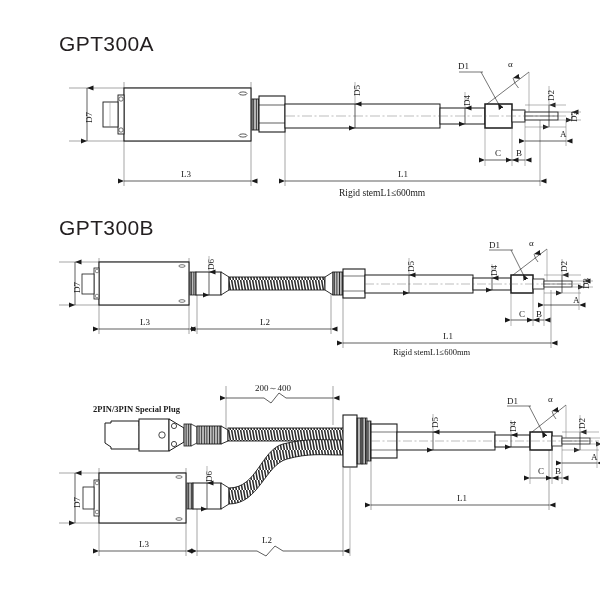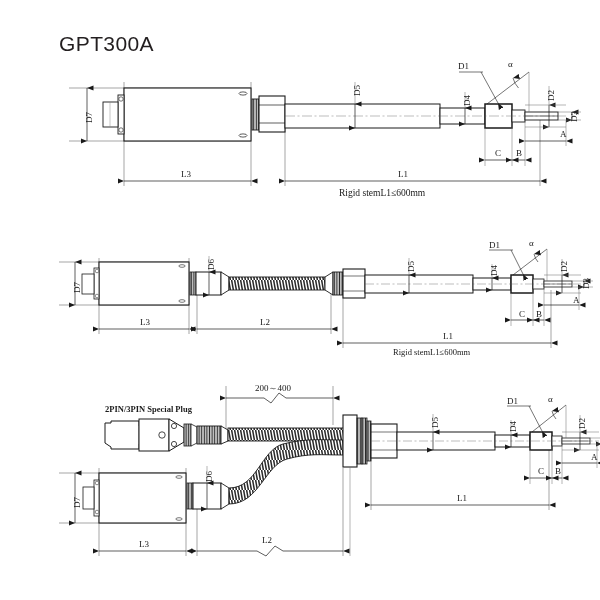--- a/index.html
+++ b/index.html
@@ -476,20 +476,21 @@
           <line x1="541" y1="446" x2="541" y2="484" stroke="#6a6a6a" stroke-width="0.5"></line>
         </g>
 
         <line x1="350" y1="505" x2="528" y2="505" stroke="#1a1a1a" stroke-width="0.7" marker-start="url(#arrL)" marker-end="url(#arrR)"></line>
       </g>
 
     </g>
   </svg>
 
   <div class="model-title" id="title-a">GPT300A</div>
+  <div class="model-title" id="title-b">GPT300B</div>
 
   <div class="dim-label vert" style="left:64px; top:123px;">D7</div>
   <div class="dim-label" style="left:160px; top:170px;">L3</div>
   <div class="dim-label vert" style="left:332px; top:96px;">D5</div>
   <div class="dim-label vert" style="left:442px; top:106px;">D4</div>
   <div class="dim-label" style="left:437px; top:62px;">D1</div>
   <div class="dim-label" style="left:487px; top:60px;">α</div>
   <div class="dim-label vert" style="left:526px; top:101px;">D2</div>
   <div class="dim-label vert" style="left:549px; top:122px;">D3</div>
   <div class="dim-label" style="left:539px; top:130px;">A</div>
@@ -507,21 +508,21 @@
   <div class="dim-label" style="left:468px; top:241px;">D1</div>
   <div class="dim-label" style="left:508px; top:239px;">α</div>
   <div class="dim-label vert" style="left:539px; top:272px;">D2</div>
   <div class="dim-label vert" style="left:561px; top:289px;">D3</div>
   <div class="dim-label" style="left:552px; top:296px;">A</div>
   <div class="dim-label" style="left:498px; top:310px;">C</div>
   <div class="dim-label" style="left:515px; top:310px;">B</div>
   <div class="dim-label" style="left:422px; top:332px;">L1</div>
   <div class="note-label" style="left:372px; top:347px; font-size:8.5px;">Rigid stemL1≤600mm</div>
 
-  <div class="plug-label" style="left:84px; top:404px;">2PIN/3PIN Special Plug</div>
+  <div class="plug-label" style="left:72px; top:404px;">2PIN/3PIN Special Plug</div>
   <div class="dim-label" style="left:234px; top:384px;">200～400</div>
   <div class="dim-label vert" style="left:52px; top:508px;">D7</div>
   <div class="dim-label" style="left:118px; top:540px;">L3</div>
   <div class="dim-label vert" style="left:184px; top:482px;">D6</div>
   <div class="dim-label" style="left:241px; top:536px;">L2</div>
   <div class="dim-label vert" style="left:410px; top:428px;">D5</div>
   <div class="dim-label vert" style="left:488px; top:432px;">D4</div>
   <div class="dim-label" style="left:486px; top:397px;">D1</div>
   <div class="dim-label" style="left:527px; top:395px;">α</div>
   <div class="dim-label vert" style="left:557px; top:429px;">D2</div>

